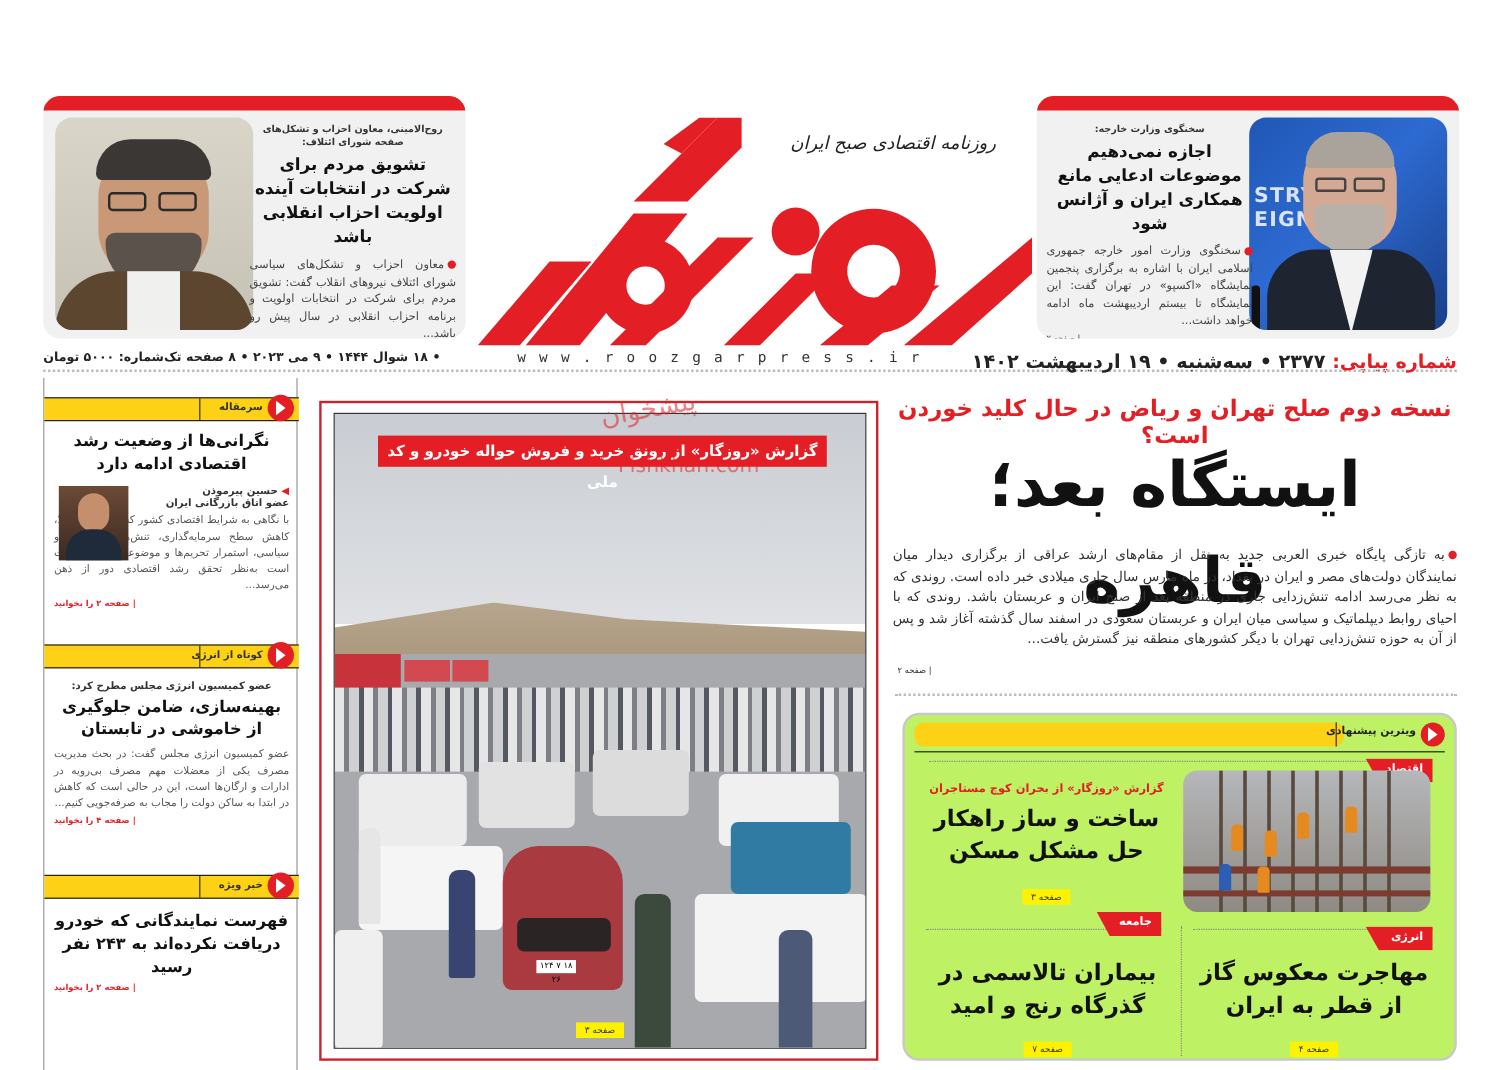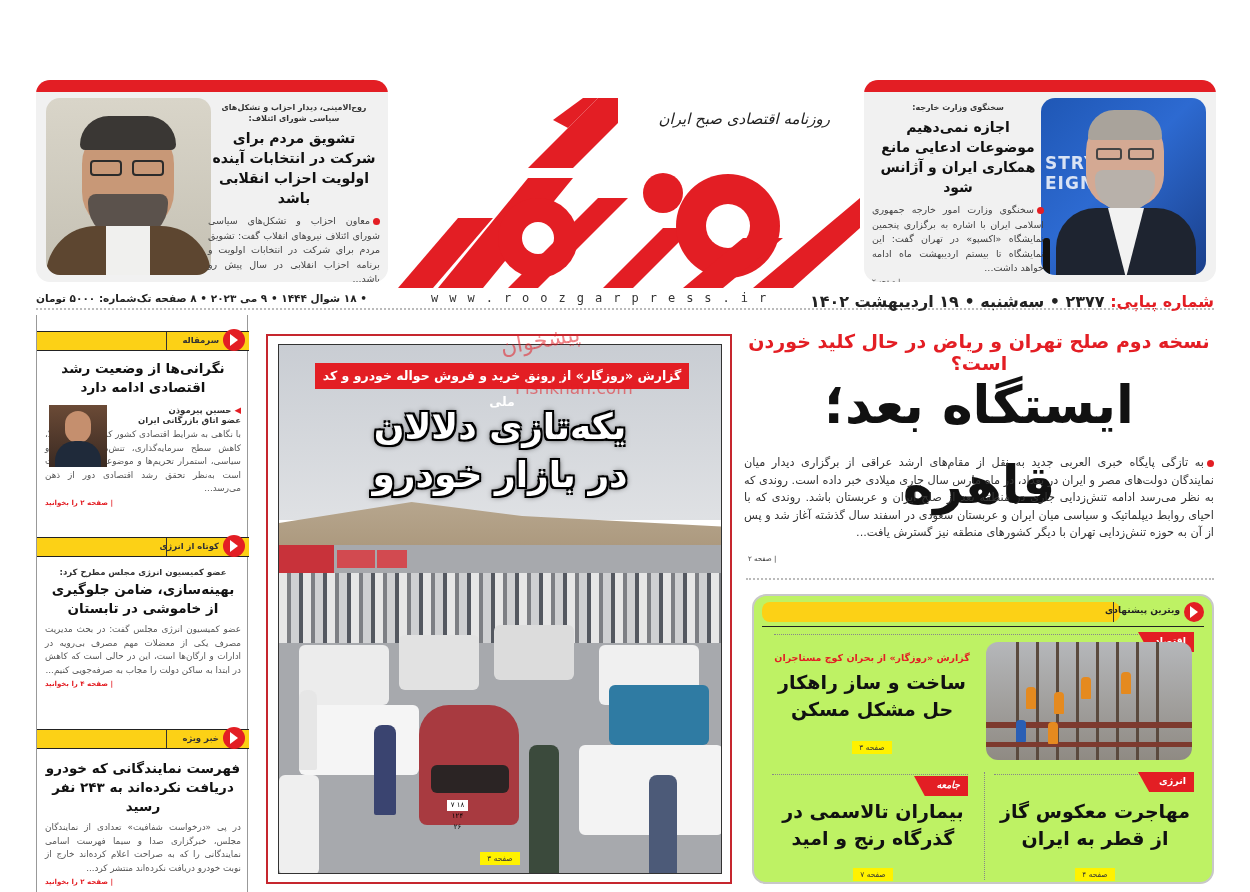--- a/index.html
+++ b/index.html
@@ -113,21 +113,21 @@
   <div class="photo" style="left:10px; background: linear-gradient(#d9d5c9,#c5c1b4);">
     <div class="abs" style="left:36px; top:22px; width:92px; height:112px; background:#c89877; border-radius:44px 44px 40px 40px;"></div>
     <div class="abs" style="left:34px; top:18px; width:96px; height:34px; background:#3a3734; border-radius:44px 44px 8px 8px;"></div>
     <div class="abs" style="left:42px; top:96px; width:80px; height:46px; background:#5b524c; border-radius:8px 8px 36px 36px;"></div>
     <div class="abs" style="left:44px; top:62px; width:32px; height:16px; border:2px solid #2b2b2b; border-radius:4px;"></div>
     <div class="abs" style="left:86px; top:62px; width:32px; height:16px; border:2px solid #2b2b2b; border-radius:4px;"></div>
     <div class="abs" style="left:0; top:128px; width:165px; height:60px; background:#5d4630; border-radius:50px 50px 0 0;"></div>
     <div class="abs" style="left:60px; top:128px; width:44px; height:50px; background:#f0f0ee;"></div>
   </div>
   <div class="text" style="right:8px;">
-    <div class="kicker-small">روح‌الامینی، دیدار احزاب و تشکل‌های سیاسی شورای ائتلاف:</div>
+    <div class="kicker-small">روح‌الامینی، معاون احزاب و تشکل‌های صفحه شورای ائتلاف:</div>
     <div class="top-title">تشویق مردم برای شرکت در انتخابات آینده اولویت احزاب انقلابی باشد</div>
     <div class="top-body"><span class="bullet"></span><span>معاون احزاب و تشکل‌های سیاسی شورای ائتلاف نیروهای انقلاب گفت: تشویق مردم برای شرکت در انتخابات اولویت و برنامه احزاب انقلابی در سال پیش رو باشد...</span></div>
 
   </div>
 </div>
 
 <div class="masthead">
   <svg class="logo-text" viewBox="0 0 462 190" preserveAspectRatio="none">
     <g fill="#e31e24">
 
@@ -193,21 +193,20 @@
     <div class="red-ref">| صفحه ۴ را بخوانید</div>
   </div>
 
   <div class="sec-head" style="top:414px;">
     <span class="circle"></span>
     <span class="label">خبر ویژه</span>
     <span class="divider"></span>
   </div>
   <div class="lc-block" style="top:444px;">
     <div class="lc-title">فهرست نمایندگانی که خودرو دریافت نکرده‌اند به ۲۴۳ نفر رسید</div>
-    <div class="lc-body">در پی «درخواست شفافیت» تعدادی از نمایندگان مجلس، خبرگزاری صدا و سیما فهرست اسامی نمایندگانی را که به صراحت اعلام کرده‌اند خارج از نوبت خودرو دریافت نکرده‌اند منتشر کرد...</div>
     <div class="red-ref">| صفحه ۲ را بخوانید</div>
   </div>
 </div>
 
 <div class="feature-frame">
   <div class="feature-img">
     <div class="sky"></div>
     <div class="hill"></div>
     <div class="lot"></div>
 
@@ -218,34 +217,30 @@
     <div class="abs" style="left:0; top:228px; width:444px; height:70px; background:repeating-linear-gradient(90deg,#e6e6e6 0 8px,#7d7f84 8px 12px,#cfd0d2 12px 20px,#545860 20px 24px);"></div>
 
     <div class="car" style="left:20px; top:300px; width:90px; height:60px; background:#ececec;"></div>
     <div class="car" style="left:120px; top:290px; width:80px; height:55px; background:#e2e2e2;"></div>
     <div class="car" style="left:215px; top:280px; width:80px; height:55px; background:#dcdcdc;"></div>
     <div class="car" style="left:320px; top:300px; width:100px; height:60px; background:#f0f0f0;"></div>
     <div class="car" style="left:330px; top:340px; width:100px; height:60px; background:#2f7ba3;"></div>
     <div class="car" style="left:20px; top:360px; width:120px; height:70px; background:#f5f5f5;"></div>
     <div class="car" style="left:140px; top:360px; width:100px; height:120px; background:#a83a40; border-radius:30px 30px 8px 8px;"></div>
     <div class="car" style="left:152px; top:420px; width:78px; height:28px; background:#2b2424;"></div>
-    <div class="abs" style="left:168px; top:455px; width:21px; height:11px; background:#fff; font-size:7px; text-align:center; line-height:11px; color:#000;">۱۸ ۷ ۱۲۴ ۲۶</div>
+    <div class="abs" style="left:168px; top:455px; width:33px; height:11px; background:#fff; font-size:7px; text-align:center; line-height:11px; color:#000;">۱۸ ۷ ۱۲۴ ۲۶</div>
     <div class="car" style="left:300px; top:400px; width:144px; height:90px; background:#f3f3f3;"></div>
     <div class="car" style="left:0; top:430px; width:40px; height:100px; background:#efefef;"></div>
 
     <div class="person" style="left:250px; top:400px; width:30px; height:130px; background:#3b4a3c;"></div>
     <div class="person" style="left:370px; top:430px; width:28px; height:100px; background:#4c5a78;"></div>
     <div class="person" style="left:95px; top:380px; width:22px; height:90px; background:#3a4470;"></div>
     <div class="person" style="left:20px; top:345px; width:18px; height:80px; background:#e6e6e6;"></div>
 
     <div class="feat-kicker">گزارش «روزگار» از رونق خرید و فروش حواله خودرو و کد ملی</div>
-    <div class="feat-title">
-      <div>یکه‌تازی دلالان</div>
-      <div>در بازار خودرو</div>
-    </div>
     <div class="abs" style="left:0; bottom:8px; width:100%; text-align:center;">
       <span class="yellow-tag">صفحه ۳</span>
     </div>
   </div>
 </div>
 
 <div class="watermark">پیشخوان</div>
 <div class="watermark-url">Pishkhan.com</div>
 
 <div class="lead-kicker">نسخه دوم صلح تهران و ریاض در حال کلید خوردن است؟</div>
@@ -286,21 +281,21 @@
   <div class="sc-story" style="left:14px; top:56px; width:208px;">
     <div class="sc-kicker">گزارش «روزگار» از بحران کوچ مستاجران</div>
     <div class="sc-title" style="margin-top:6px;">ساخت و ساز راهکار حل مشکل مسکن</div>
     <div style="margin-top:12px;"><span class="yellow-tag">صفحه ۳</span></div>
   </div>
 
   <div class="sc-rule" style="left:18px; width:196px; top:178px;"></div>
   <div class="sc-rule" style="left:240px; width:200px; top:178px;"></div>
   <div class="vdiv"></div>
 
-  <div class="corner-tag" style="left:160px; top:180px; width:54px; height:20px;font-style:italic;">جامعه</div>
+  <div class="corner-tag" style="left:160px; top:164px; width:54px; height:20px;">جامعه</div>
   <div class="sc-story" style="left:14px; top:202px; width:210px;">
     <div class="sc-title">بیماران تالاسمی در گذرگاه رنج و امید</div>
     <div style="margin-top:10px;"><span class="yellow-tag">صفحه ۷</span></div>
   </div>
 
   <div class="corner-tag" style="right:18px; top:176px; width:56px; height:20px;">انرژی</div>
   <div class="sc-story" style="left:236px; top:202px; width:210px;">
     <div class="sc-title">مهاجرت معکوس گاز از قطر به ایران</div>
     <div style="margin-top:10px;"><span class="yellow-tag">صفحه ۴</span></div>
   </div>

